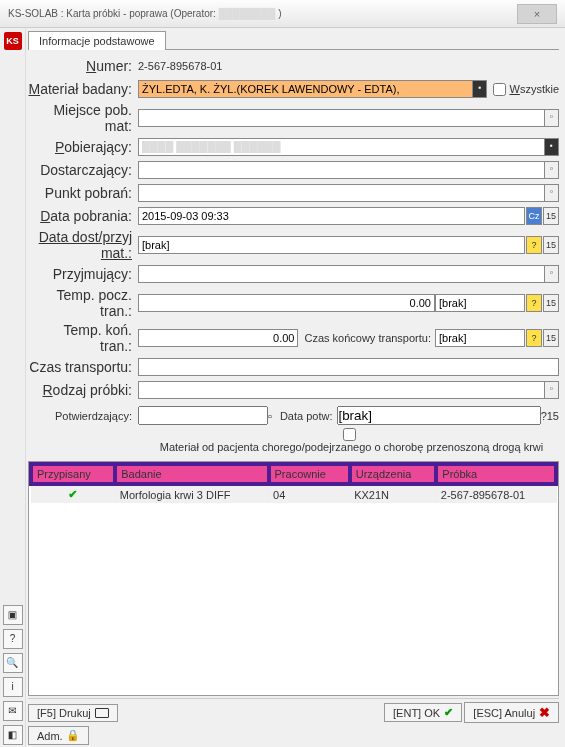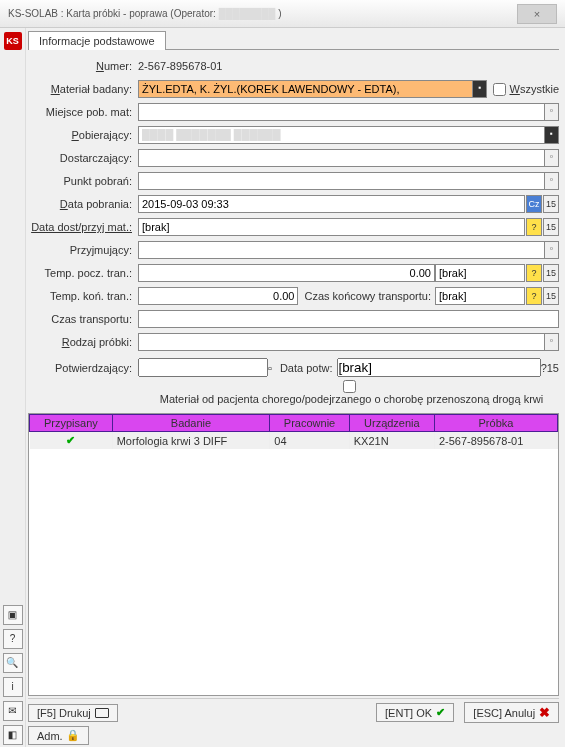--- a/index.html
+++ b/index.html
@@ -9,21 +9,21 @@
 .close-btn { width: 40px; height: 20px; background: #d4d4d4; text-align: center; line-height: 18px; color: #666; border: 1px solid #bbb; cursor: pointer; }
 .main-area { display: flex; height: calc(100% - 28px); }
 .left-rail { width: 26px; background: #efefef; border-right: 1px solid #ddd; display: flex; flex-direction: column; }
 .rail-spacer { flex: 1; }
 .rail-btn { width: 20px; height: 20px; border: 1px solid #999; background: #f8f8f8; margin: 2px auto; text-align: center; line-height: 18px; font-size: 10px; cursor: pointer; }
 .rail-logo { width: 18px; height: 18px; background: #c00; margin: 4px auto; border-radius: 2px; font-weight: bold; color: #fff; text-align: center; font-size: 9px; line-height: 18px; }
 .content { flex: 1; padding: 2px 6px 2px 2px; display: flex; flex-direction: column; }
 .tab-header { display: flex; border-bottom: 1px solid #999; margin-bottom: 6px; }
 .tab { padding: 3px 10px; border: 1px solid #999; border-bottom: none; background: #f4f4f4; position: relative; top: 1px; background: #fff; }
 .form-row { display: flex; align-items: center; margin-bottom: 3px; min-height: 20px; }
-.form-row label { width: 110px; text-align: right; padding-right: 6px; font-size: 11px; }
+.form-row label { width: 110px; text-align: right; padding-right: 6px; font-size: 14px; }
 .form-row input[type=text], .form-row .textbox { flex: 1; height: 18px; border: 1px solid #888; background: #fff; padding: 0 3px; font-size: 11px; font-family: inherit; }
 .form-row .textbox.yellow { background: #fdba74; }
 .form-row .dropdown-btn { width: 14px; height: 18px; border: 1px solid #888; border-left: 0; background: #333; color: #fff; text-align: center; line-height: 14px; font-size: 8px; cursor: pointer; }
 .form-row .mini-btn { width: 16px; height: 18px; border: 1px solid #888; background: #f0f0f0; margin-left: 1px; text-align: center; line-height: 16px; font-size: 9px; cursor: pointer; }
 .form-row .mini-btn.blue { background: #4a7fd4; color: #fff; }
 .form-row .mini-btn.yellow { background: #ffe04a; }
 .checkbox-wrap { display: flex; align-items: center; margin-left: 6px; }
 .checkbox-wrap input { margin-right: 3px; }
 .num-input { width: 46px; text-align: right; }
 .inline-label { padding: 0 4px 0 6px; }
@@ -32,27 +32,27 @@
 .potwier-row { display: flex; align-items: center; margin-top: 3px; }
 .potwier-row label { width: 110px; text-align: right; padding-right: 6px; }
 .potwier-row .textbox { width: 130px; }
 .potwier-row .date-label { margin-left: 8px; margin-right: 4px; }
 .check-mat { margin-left: 116px; margin-top: 3px; display: flex; align-items: center; flex-direction: column; }
 .check-mat input { margin-right: 4px; }
 .badania-section { margin-top: 8px; display: flex; flex: 1; }
 .badania-section .side-label { width: 50px; text-align: right; padding-right: 6px; }
 .table-wrap { flex: 1; border: 1px solid #999; background: #fff; }
 table { width: 100%; border-collapse: collapse; font-size: 11px; }
-th { background: #d946ef; border: 1px solid #4c1d95; padding: 2px 4px; text-align: center; font-weight: normal; }
+th { background: #ec4899; border: 4px solid #4c1d95; padding: 2px 4px; text-align: left; font-weight: normal; }
 td { border-right: 1px solid #eee; padding: 2px 4px; }
 tr.datarow td { background: #f0f0f0; }
 .check-cell { color: #0a0; font-weight: bold; text-align: center; }
 .footer-info { margin-top: 4px; margin-left: 50px; font-size: 11px; }
 .footer-info .blur { color: #ccc; }
-.btn-bar { display: flex; align-items: center; border-top: 1px solid #ccc; padding-top: 3px; margin-top: 2px; gap: 10px; }
+.btn-bar { display: flex; align-items: center; border-top: 1px solid #ccc; padding-top: 3px; margin-top: 2px; gap: 2px; }
 .btn-bar .btn { border: 1px solid #999; background: #f4f4f4; padding: 2px 8px; cursor: pointer; font-size: 11px; display: flex; align-items: center; gap: 4px; }
 .btn-bar .spacer { flex: 1; }
 .icon-print { display: inline-block; width: 14px; height: 10px; border: 1px solid #333; border-radius: 1px; position: relative; }
 .icon-check { color: #090; font-weight: bold; }
 .icon-x { color: #c00; font-weight: bold; font-size: 13px; }
 </style>
 </head>
 <body>
 
 <div class="titlebar">

